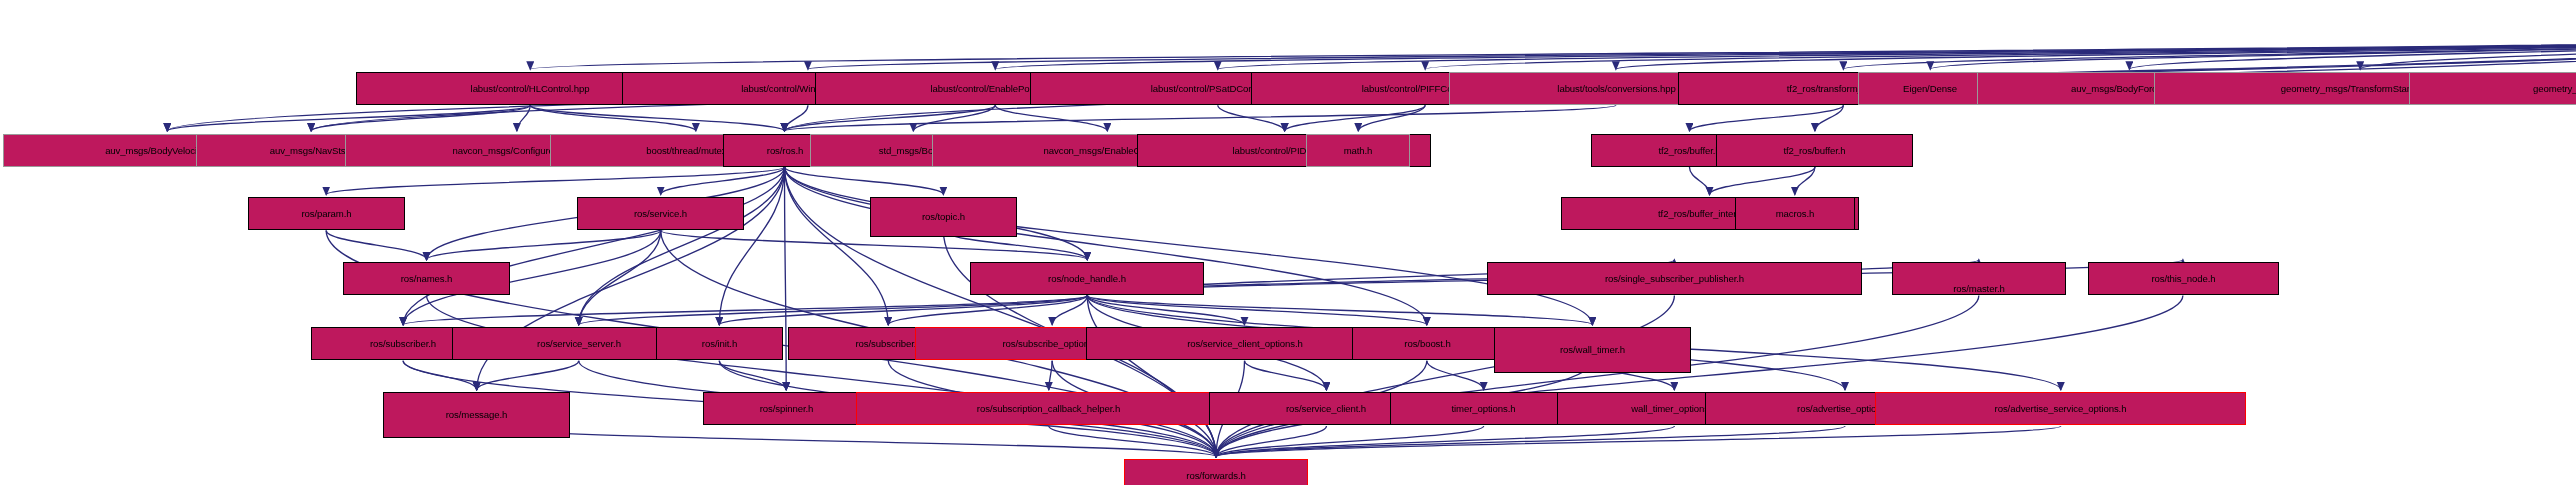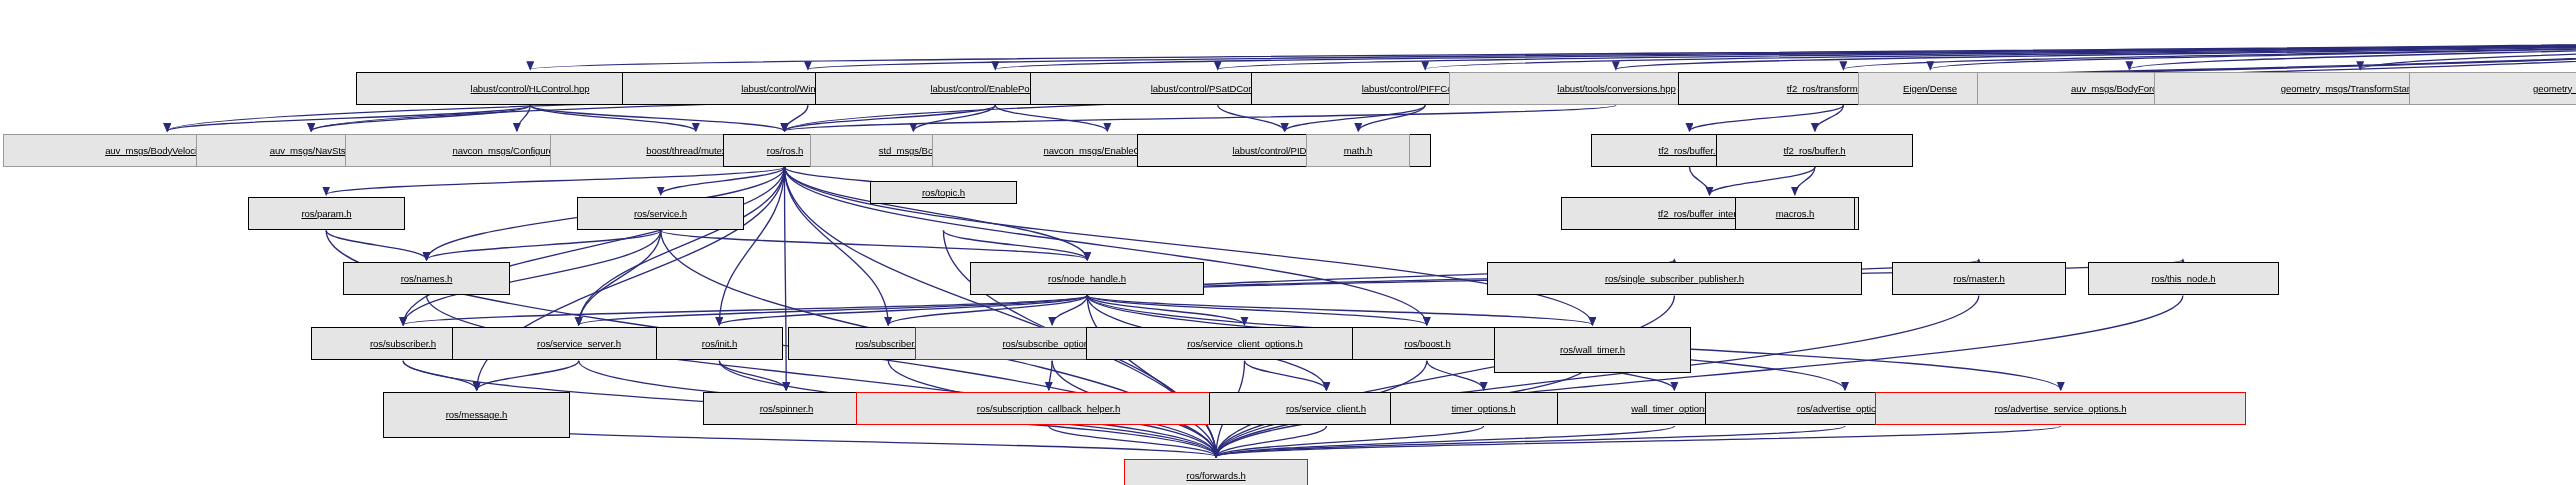--- a/index.html
+++ b/index.html
@@ -8,29 +8,28 @@
     width:2576px;height:486px;
     background:#ffffff;
     font-family:"Liberation Sans", sans-serif;
     overflow:hidden;
   }
   svg.edges{position:absolute;left:0;top:0;width:2576px;height:486px;pointer-events:none;}
   .node{
     position:absolute;
     box-sizing:border-box;
     display:flex;align-items:center;justify-content:center;
-    background:#e5e5e5;
+    background:#be185d;
     border:0.8px solid #9a9a9a;
     color:#000000;
     font-size:9.6px;
     line-height:1;
     white-space:nowrap;
     letter-spacing:-0.1px;
     z-index:2;
-    text-decoration:underline;
   }
   .node.strong{border:0.8px solid #000000;}
   .node.red{border:1.3px solid #ff0000;}
 </style>
 </head>
 <body>
 
 <div id="canvas">
   <svg class="edges" id="edgeLayer" viewBox="0 0 1540 291" preserveAspectRatio="none">
     <defs>
@@ -203,39 +202,39 @@
       </div>
       <div class="node strong" style="left: 1716px; top: 134px; width: 197px; height: 33px;">
         <span>tf2_ros/buffer.h</span>
       </div>
       <div class="node strong" style="left: 248px; top: 197px; width: 157px; height: 33px;">
         <span>ros/param.h</span>
       </div>
       <div class="node strong" style="left: 577px; top: 197px; width: 167px; height: 33px;">
         <span>ros/service.h</span>
       </div>
-      <div class="node strong" style="left: 870px; top: 181px; width: 147px; height: 23px; text-align: center;">
+      <div class="node strong" style="left: 870px; top: 197px; width: 147px; height: 40px; text-align: center;">
         <span>ros/topic.h</span>
       </div>
       <div class="node strong" style="left: 1561px; top: 197px; width: 298px; height: 33px;">
         <span>tf2_ros/buffer_interface.h</span>
       </div>
       <div class="node strong" style="left: 1735px; top: 197px; width: 120px; height: 33px;">
         <span>macros.h</span>
       </div>
       <div class="node strong" style="left: 343px; top: 262px; width: 167px; height: 33px;">
         <span>ros/names.h</span>
       </div>
       <div class="node strong" style="left: 970px; top: 262px; width: 234px; height: 33px;">
         <span>ros/node_handle.h</span>
       </div>
       <div class="node strong" style="left: 1487px; top: 262px; width: 375px; height: 33px;">
         <span>ros/single_subscriber_publisher.h</span>
       </div>
-      <div class="node strong" style="left: 1892px; top: 262px; width: 174px; height: 33px;">
+      <div class="node strong" style="left: 1892px; top: 262px; width: 174px; height: 33px; align-items: flex-end;">
         <span>ros/master.h</span>
       </div>
       <div class="node strong" style="left: 2088px; top: 262px; width: 191px; height: 33px;">
         <span>ros/this_node.h</span>
       </div>
       <div class="node strong" style="left: 311px; top: 327px; width: 184px; height: 33px;">
         <span>ros/subscriber.h</span>
       </div>
       <div class="node strong" style="left: 452px; top: 327px; width: 254px; height: 33px;">
         <span>ros/service_server.h</span>

